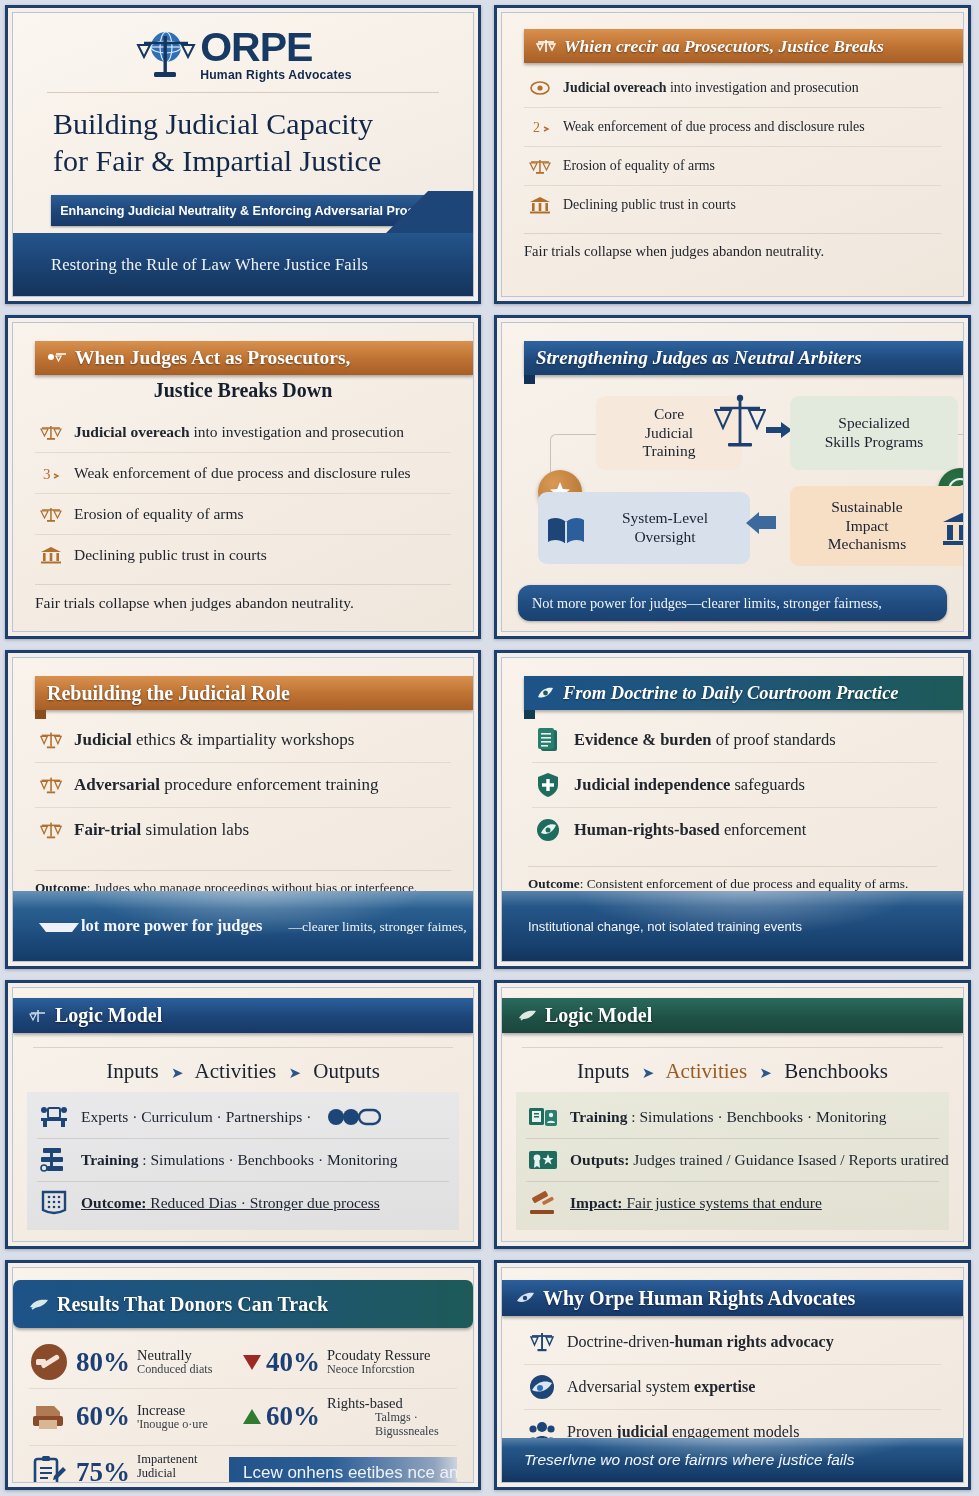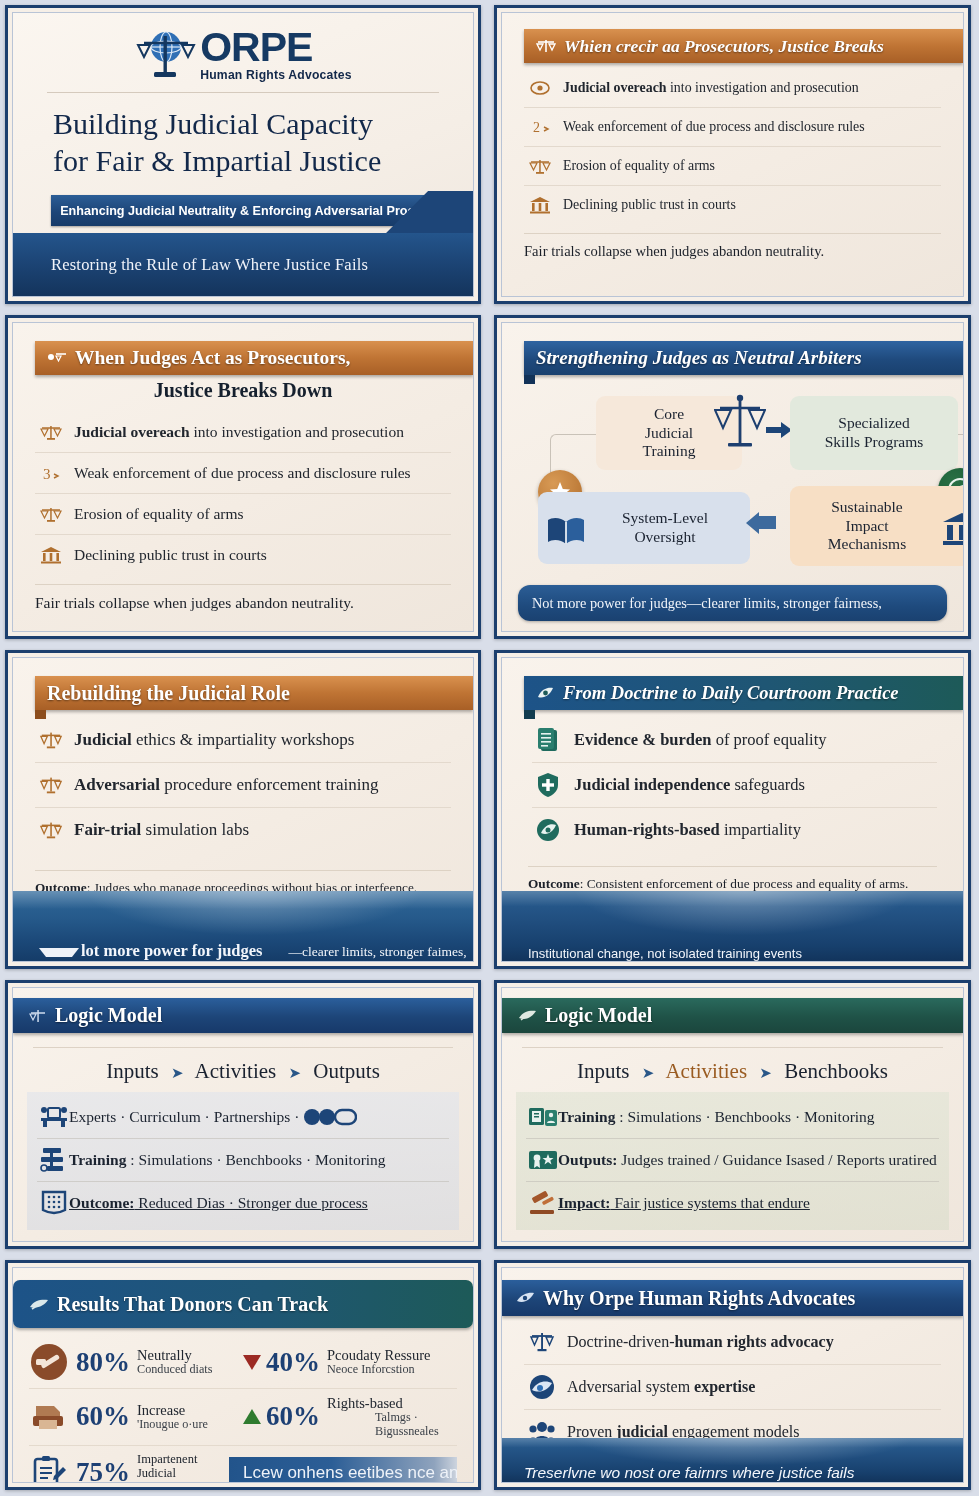--- a/index.html
+++ b/index.html
@@ -170,21 +170,21 @@
     display:flex;align-items:center;padding-left:14px;border-radius:12px;
     color:#f2f5fa;font-size:14.3px;box-shadow:0 1px 3px rgba(0,0,0,.3);
   }
 
   
   .photo-band{
     position:absolute;left:0;right:0;bottom:0;height:70px;
     background:
       linear-gradient(180deg,rgba(255,255,255,.28) 0%,rgba(255,255,255,0) 26%),
       linear-gradient(180deg,#2e6799 0%,#265a8b 38%,#1b4878 72%,#153c68 100%);
-    display:flex;align-items:flex-end;overflow:hidden;
+    display:flex;align-items:center;overflow:hidden;
   }
   .photo-band:before{
     content:"";position:absolute;left:-10%;top:-30%;width:120%;height:140%;
     background:radial-gradient(ellipse at 52% 18%,rgba(255,255,255,.35),rgba(255,255,255,0) 42%);
   }
   .photo-band span{position:relative;color:#f3f6fb;font-size:16.5px;padding-left:26px;white-space:nowrap;}
   .photo-band.dark{
     background:
       linear-gradient(180deg,rgba(255,255,255,.22) 0%,rgba(255,255,255,0) 22%),
       linear-gradient(180deg,#2a5f92 0%,#214f80 40%,#17406d 78%,#12345c 100%);
@@ -202,21 +202,21 @@
     text-align:center;font-size:21px;color:#1a2230;margin:11px 0 0 0;
   }
   .flow .act-orange{color:#9a5c22;}
   .flow .farrow{color:#2a5788;font-size:15px;margin:0 7px;}
   .lmbox{
     margin:8px 14px 0 14px;padding:4px 10px 6px 10px;
     background:linear-gradient(180deg,rgba(228,230,235,.75),rgba(214,218,226,.6));
   }
   .lmbox.green{background:linear-gradient(180deg,rgba(226,229,214,.7),rgba(214,219,200,.55));}
   .lmrow{
-    display:flex;align-items:center;gap:0;padding:8px 2px;
+    display:flex;align-items:center;gap:12px;padding:8px 2px;
     border-bottom:1px solid rgba(190,185,178,.55);
     font-size:15.5px;color:#1b2330;white-space:nowrap;
   }
   .lmrow:last-child{border-bottom:none;text-decoration:underline;}
   .lmrow .ic{flex:0 0 auto;width:30px;height:26px;display:flex;align-items:center;}
   .lmrow b{font-weight:bold;}
 
   
   .st .banner{margin:12px 0 0 0;padding-left:16px;height:48px;font-size:20px;border-radius:7px;}
   .statgrid{margin:8px 16px 0 16px;}
@@ -604,41 +604,41 @@
           <span class="ic">
             <svg width="24" height="26" viewBox="0 0 24 26">
                   <rect x="5" y="3" width="16" height="21" rx="2" fill="#1f6b5e"></rect>
                   <rect x="2" y="1" width="16" height="21" rx="2" fill="#2a7e6e"></rect>
                   <rect x="5" y="6" width="10" height="1.6" fill="#e6f2ef"></rect>
                   <rect x="5" y="10" width="10" height="1.6" fill="#e6f2ef"></rect>
                   <rect x="5" y="14" width="10" height="1.6" fill="#e6f2ef"></rect>
                   <rect x="5" y="18" width="7" height="1.6" fill="#e6f2ef"></rect>
                 </svg>
           </span>
-          <span><b>Evidence &amp; burden</b><span> of proof equality</span></span>
+          <span><b>Evidence &amp; burden</b><span> of proof standards</span></span>
         </div>
         <div class="row" style="font-size:16.5px;padding:10px 4px;gap:14px;">
           <span class="ic">
             <svg width="24" height="26" viewBox="0 0 24 26">
                   <path d="M12 1 L22 5 V13 C22 19 17 23 12 25 C7 23 2 19 2 13 V5 Z" fill="#1f6b5e"></path>
                   <rect x="10.3" y="7" width="3.4" height="12" fill="#fff"></rect>
                   <rect x="6" y="11.3" width="12" height="3.4" fill="#fff"></rect>
                 </svg>
           </span>
           <span><b>Judicial independence</b><span> safeguards</span></span>
         </div>
         <div class="row" style="font-size:16.5px;padding:10px 4px;gap:14px;border-bottom:none;">
           <span class="ic">
             <svg width="24" height="26" viewBox="0 0 24 26">
                   <circle cx="12" cy="13" r="11" fill="#1f6b5e"></circle>
                   <path d="M5 16 C9 7 16 6 20 8 C17 15 11 19 5 16 Z" fill="#e7f3f0"></path>
                   <circle cx="12" cy="13" r="2.5" fill="#1f6b5e"></circle>
                 </svg>
           </span>
-          <span><b>Human-rights-based</b><span> impartiality</span></span>
+          <span><b>Human-rights-based</b><span> enforcement</span></span>
         </div>
       </div>
 
       <div class="kicker small" style="margin:14px 26px 0 26px;">
         <b>Outcome</b><span>: Consistent enforcement of due process and equality of arms.</span>
       </div>
 
       <div class="photo-band dark">
         <span>Institutional change, not isolated training events</span>
       </div>

